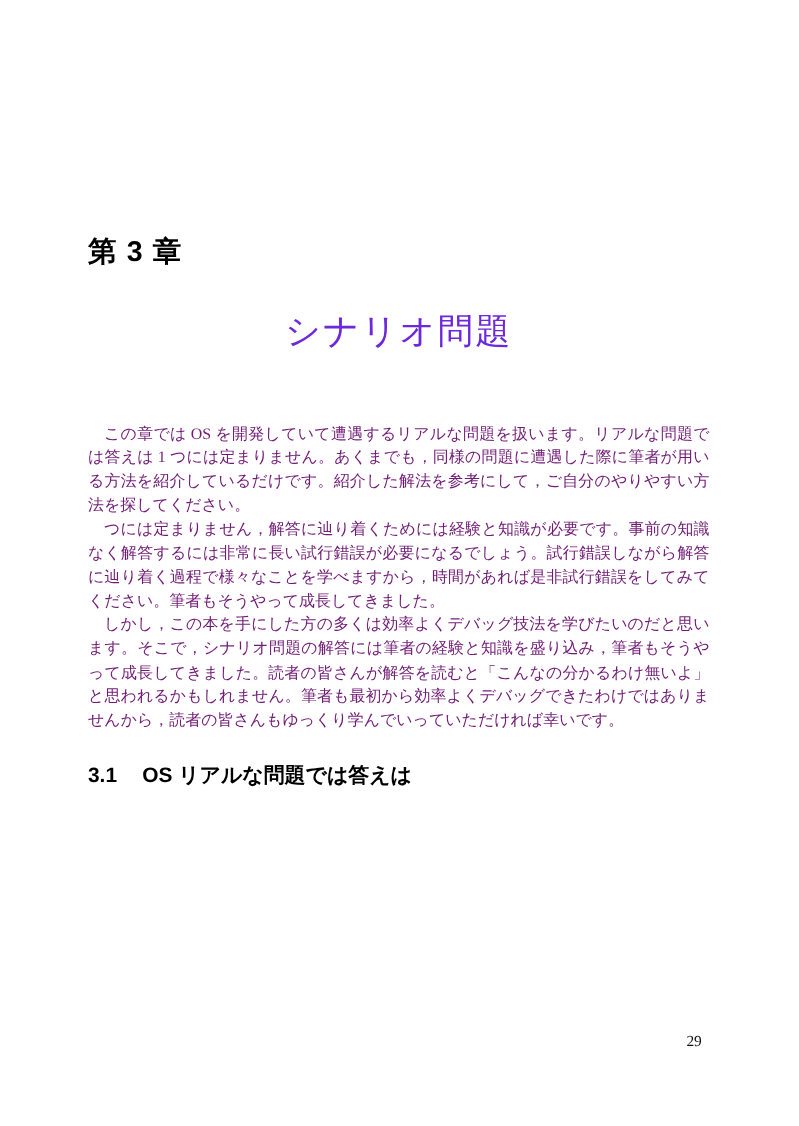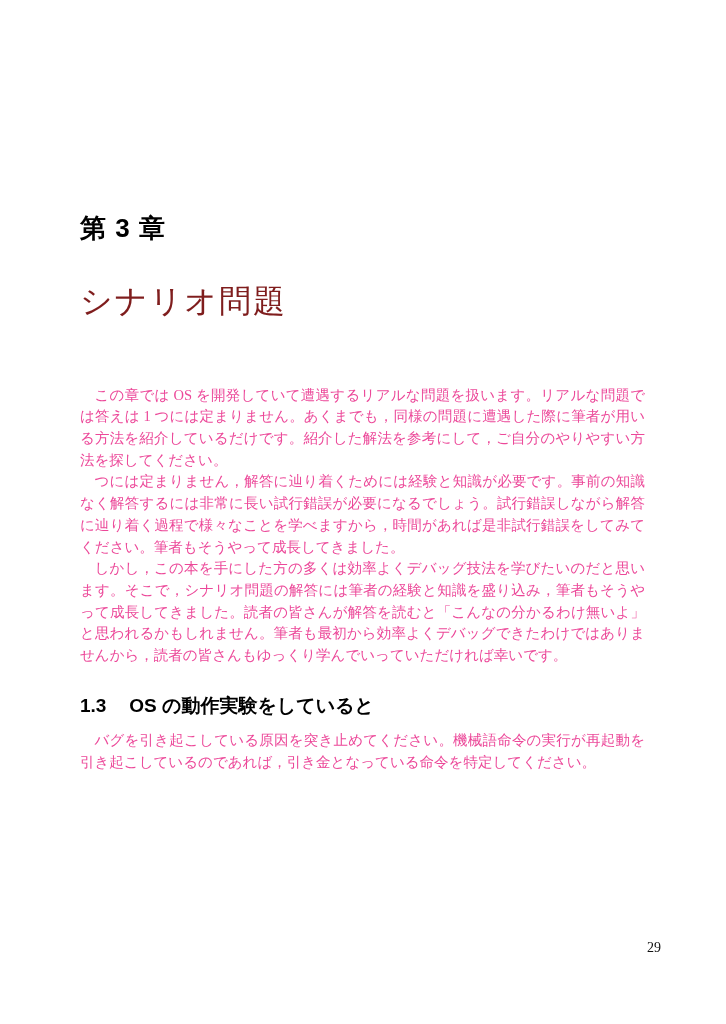--- a/index.html
+++ b/index.html
@@ -25,71 +25,71 @@
     line-height: 1.2;
     color: #000000;
     letter-spacing: 1px;
   }
   .chapter-title {
     margin: 38px 0 0 0;
     font-family: "Liberation Sans", "DejaVu Sans", sans-serif;
     font-weight: 500;
     font-size: 32px;
     line-height: 1.2;
-    color: #7f1d1d;
+    color: #6d28d9;
     letter-spacing: 2px;
+    text-align: center;
   }
   .body-block {
     margin-top: 64px;
   }
   p.body-para {
     margin: 0;
     font-size: 14.5px;
     line-height: 21.7px;
     text-align: justify;
     text-indent: 1em;
-    color: #ec4899;
+    color: #701a75;
   }
   h2.section-heading {
     margin: 27px 0 13px 0;
     font-family: "Liberation Sans", "DejaVu Sans", sans-serif;
     font-weight: bold;
     font-size: 19px;
     line-height: 1.25;
     color: #000000;
   }
   h2.section-heading .section-number {
     margin-right: 1.2em;
   }
   .page-number {
     position: absolute;
     top: 940px;
-    right: 65px;
+    right: 88px;
     font-size: 14px;
     color: #111111;
   }
 </style>
 </head>
 <body>
 
 <div class="page">
 
   <div class="chapter-label">第 3 章</div>
 
   <h1 class="chapter-title">シナリオ問題</h1>
 
   <div class="body-block">
     <p class="body-para">この章では OS を開発していて遭遇するリアルな問題を扱います。リアルな問題では答えは 1 つには定まりません。あくまでも，同様の問題に遭遇した際に筆者が用いる方法を紹介しているだけです。紹介した解法を参考にして，ご自分のやりやすい方法を探してください。</p>
     <p class="body-para">つには定まりません，解答に辿り着くためには経験と知識が必要です。事前の知識なく解答するには非常に長い試行錯誤が必要になるでしょう。試行錯誤しながら解答に辿り着く過程で様々なことを学べますから，時間があれば是非試行錯誤をしてみてください。筆者もそうやって成長してきました。</p>
     <p class="body-para">しかし，この本を手にした方の多くは効率よくデバッグ技法を学びたいのだと思います。そこで，シナリオ問題の解答には筆者の経験と知識を盛り込み，筆者もそうやって成長してきました。読者の皆さんが解答を読むと「こんなの分かるわけ無いよ」と思われるかもしれません。筆者も最初から効率よくデバッグできたわけではありませんから，読者の皆さんもゆっくり学んでいっていただければ幸いです。</p>
   </div>
 
   <h2 class="section-heading">
-    <span class="section-number">1.3</span><span>OS の動作実験をしていると</span>
+    <span class="section-number">3.1</span><span>OS リアルな問題では答えは</span>
   </h2>
 
   <div>
-    <p class="body-para">バグを引き起こしている原因を突き止めてください。機械語命令の実行が再起動を引き起こしているのであれば，引き金となっている命令を特定してください。</p>
   </div>
 
   <div class="page-number">29</div>
 
 </div>
 
 </body></html>

